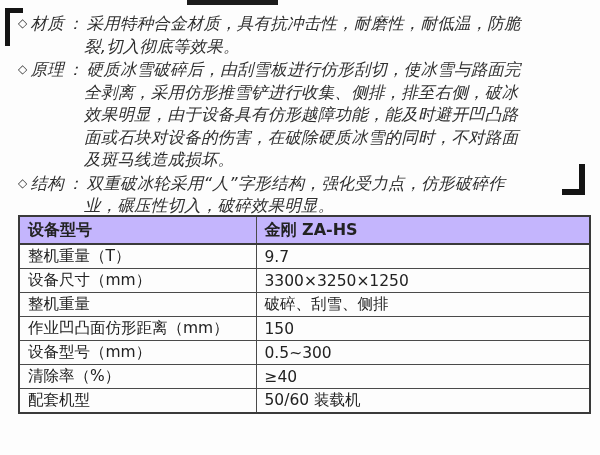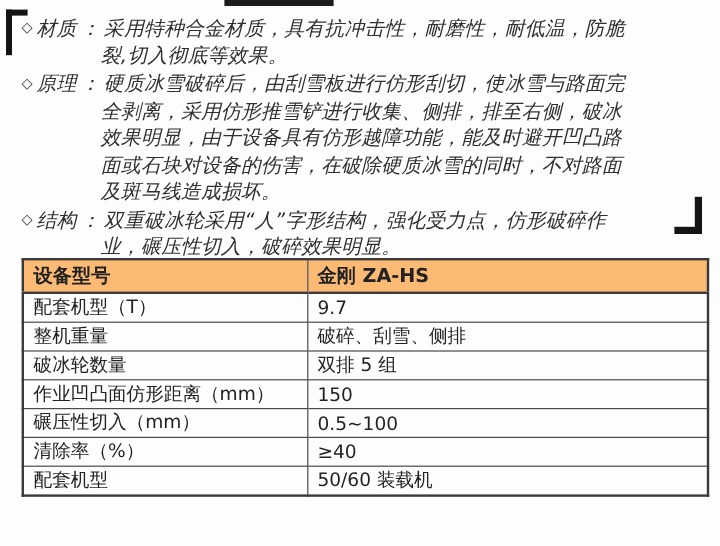--- a/index.html
+++ b/index.html
@@ -42,21 +42,21 @@
     font-size:15.5px;color:#222;
   }
   .spec-table col.c1{width:237px;}
   .spec-table{border:2px solid #3a3a3a;}
   .spec-table th,.spec-table td{
     border:1px solid #4a4a4a;
     padding:0 0 0 8px;text-align:left;font-weight:normal;
     height:23px;vertical-align:middle;white-space:nowrap;overflow:hidden;
   }
   .spec-table thead th{
-    font-weight:bold;height:26px;background:#fdba74;
+    font-weight:bold;height:26px;background:#c4b5fd;
     border-bottom:2px solid #3a3a3a;font-size:16px;
   }
 </style>
 </head>
 <body>
 
 <div class="banner-fragment"></div>
 <div class="crop-mark tl"></div>
 <div class="crop-mark br"></div>
 
@@ -72,38 +72,38 @@
       <col class="c2">
     </colgroup>
   <thead>
     <tr>
       <th>设备型号</th>
       <th>金刚 ZA-HS</th>
     </tr>
   </thead>
   <tbody>
     <tr>
-      <td>配套机型（T）</td>
+      <td>整机重量（T）</td>
       <td>9.7</td>
+    </tr>
+    <tr>
+      <td>设备尺寸（mm）</td>
+      <td>3300×3250×1250</td>
     </tr>
     <tr>
       <td>整机重量</td>
       <td>破碎、刮雪、侧排</td>
     </tr>
     <tr>
-      <td>破冰轮数量</td>
-      <td>双排 5 组</td>
-    </tr>
-    <tr>
       <td>作业凹凸面仿形距离（mm）</td>
       <td>150</td>
     </tr>
     <tr>
-      <td>碾压性切入（mm）</td>
-      <td>0.5~100</td>
+      <td>设备型号（mm）</td>
+      <td>0.5~300</td>
     </tr>
     <tr>
       <td>清除率（%）</td>
       <td>≥40</td>
     </tr>
     <tr>
       <td>配套机型</td>
       <td>50/60 装载机</td>
     </tr>
   </tbody>

